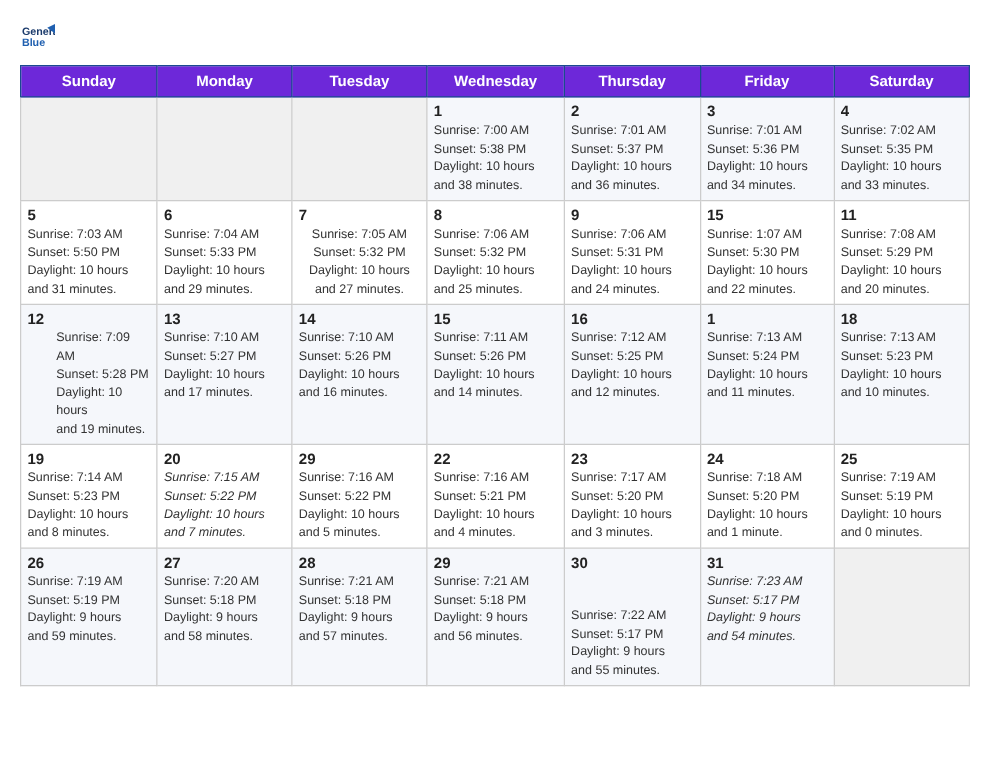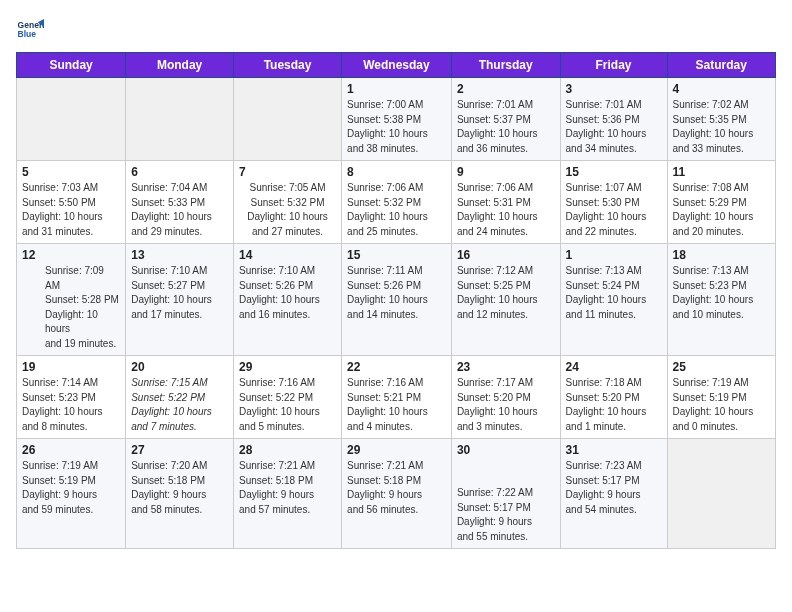--- a/index.html
+++ b/index.html
@@ -337,21 +337,21 @@
         </td>
         <td>
           <span class="day-number">30</span>
           <div class="day-info" style="white-space: pre-line; margin-top: 29px;">Sunrise: 7:22 AM
 Sunset: 5:17 PM
 Daylight: 9 hours
 and 55 minutes.</div>
         </td>
         <td>
           <span class="day-number">31</span>
-          <div class="day-info" style="white-space: pre-line;">Sunrise: 7:23 AM
+          <div class="day-info" style="white-space: pre-line; font-style: italic;">Sunrise: 7:23 AM
 Sunset: 5:17 PM
 Daylight: 9 hours
 and 54 minutes.</div>
         </td>
         <td class="empty-cell"></td>
       </tr>
     </tbody>
 </table>
 
 </body></html>

